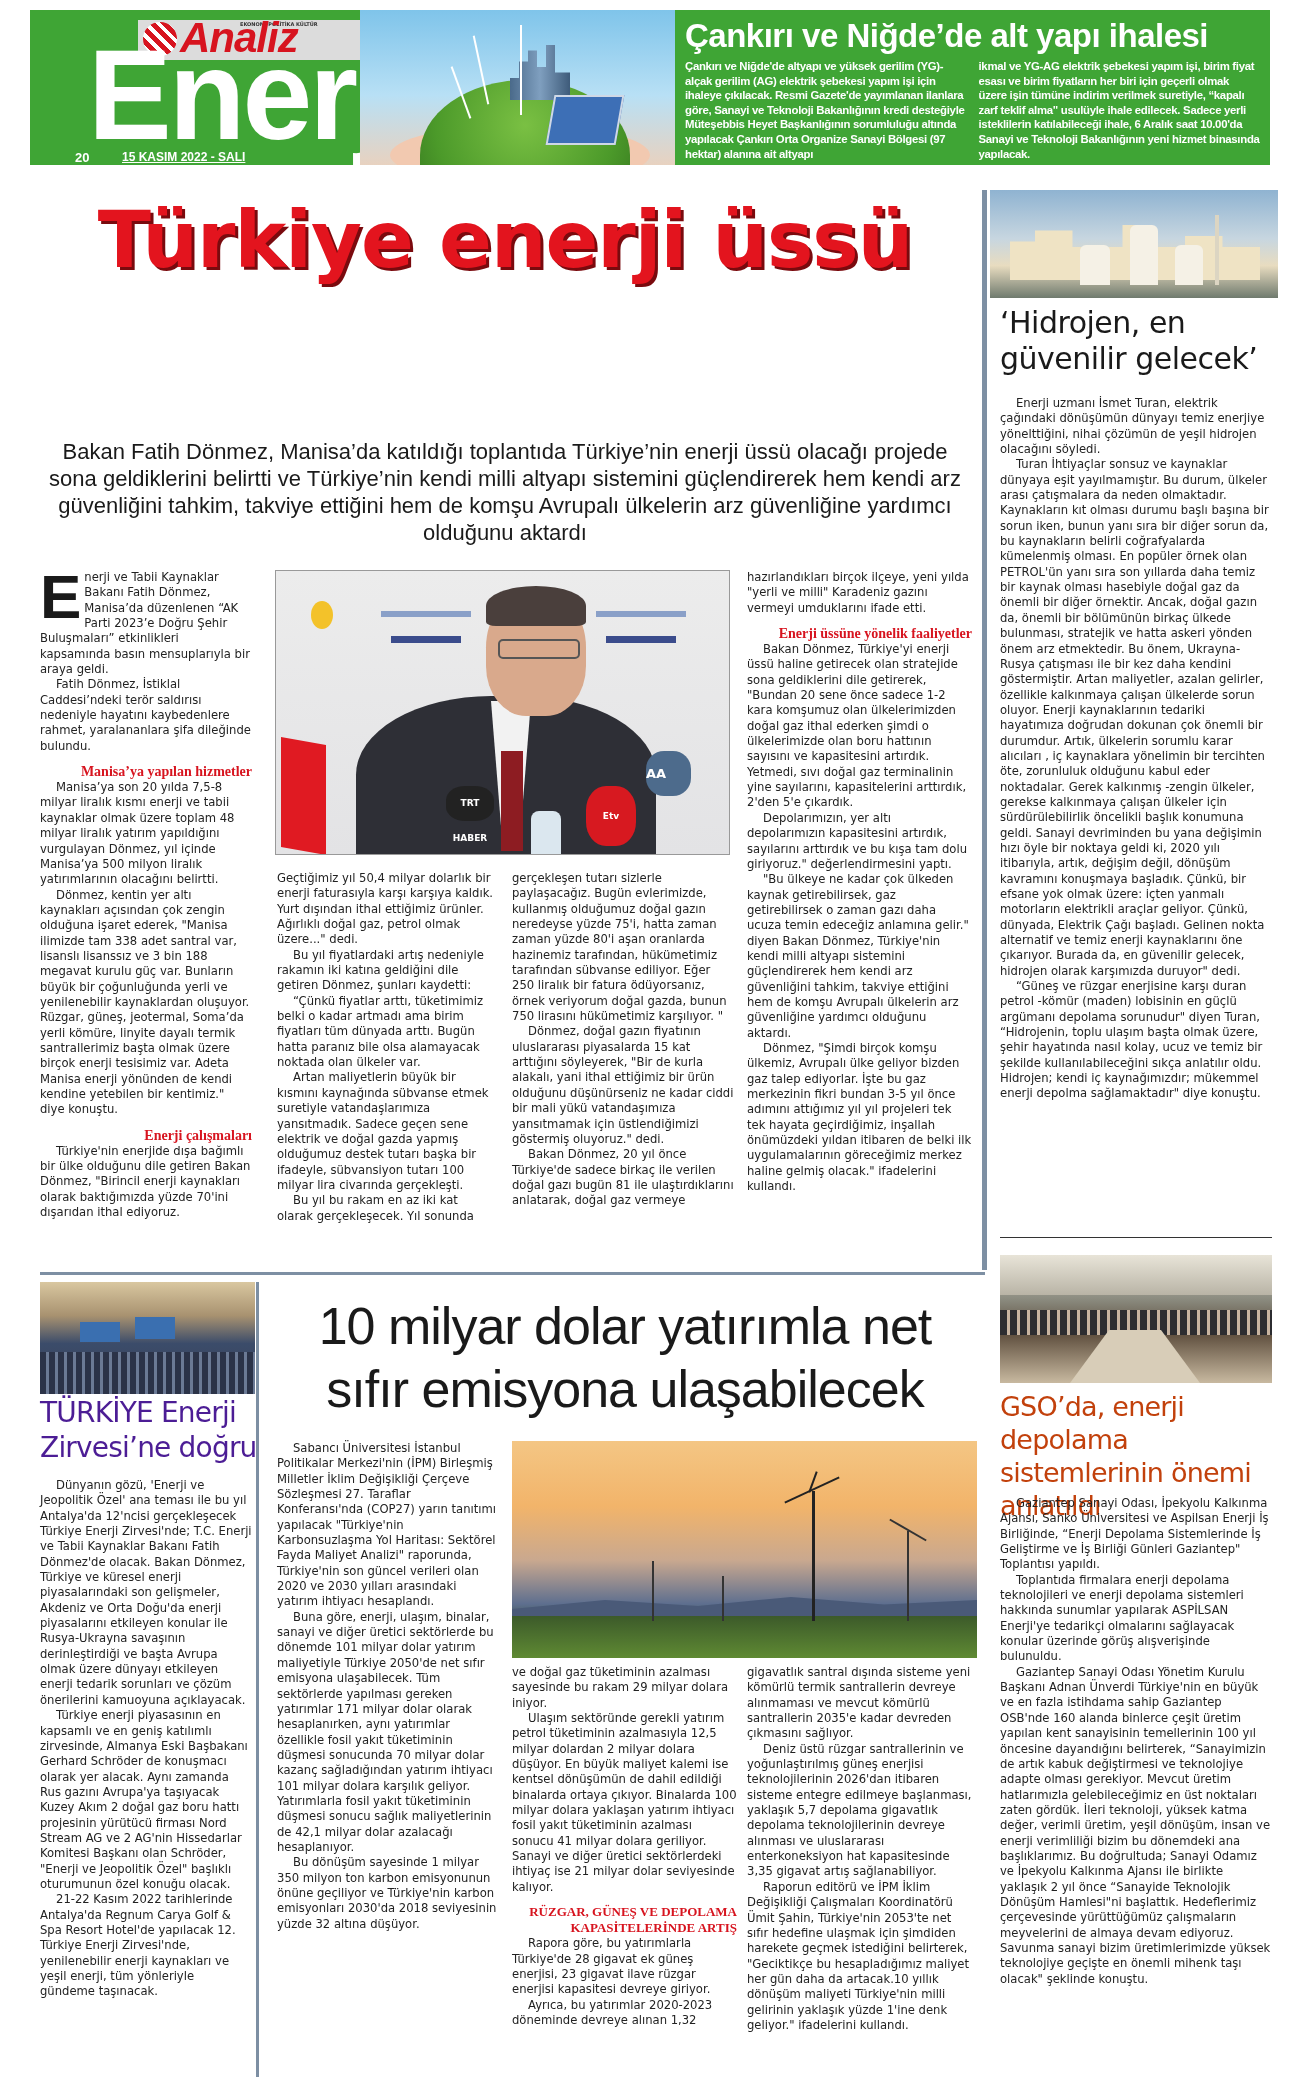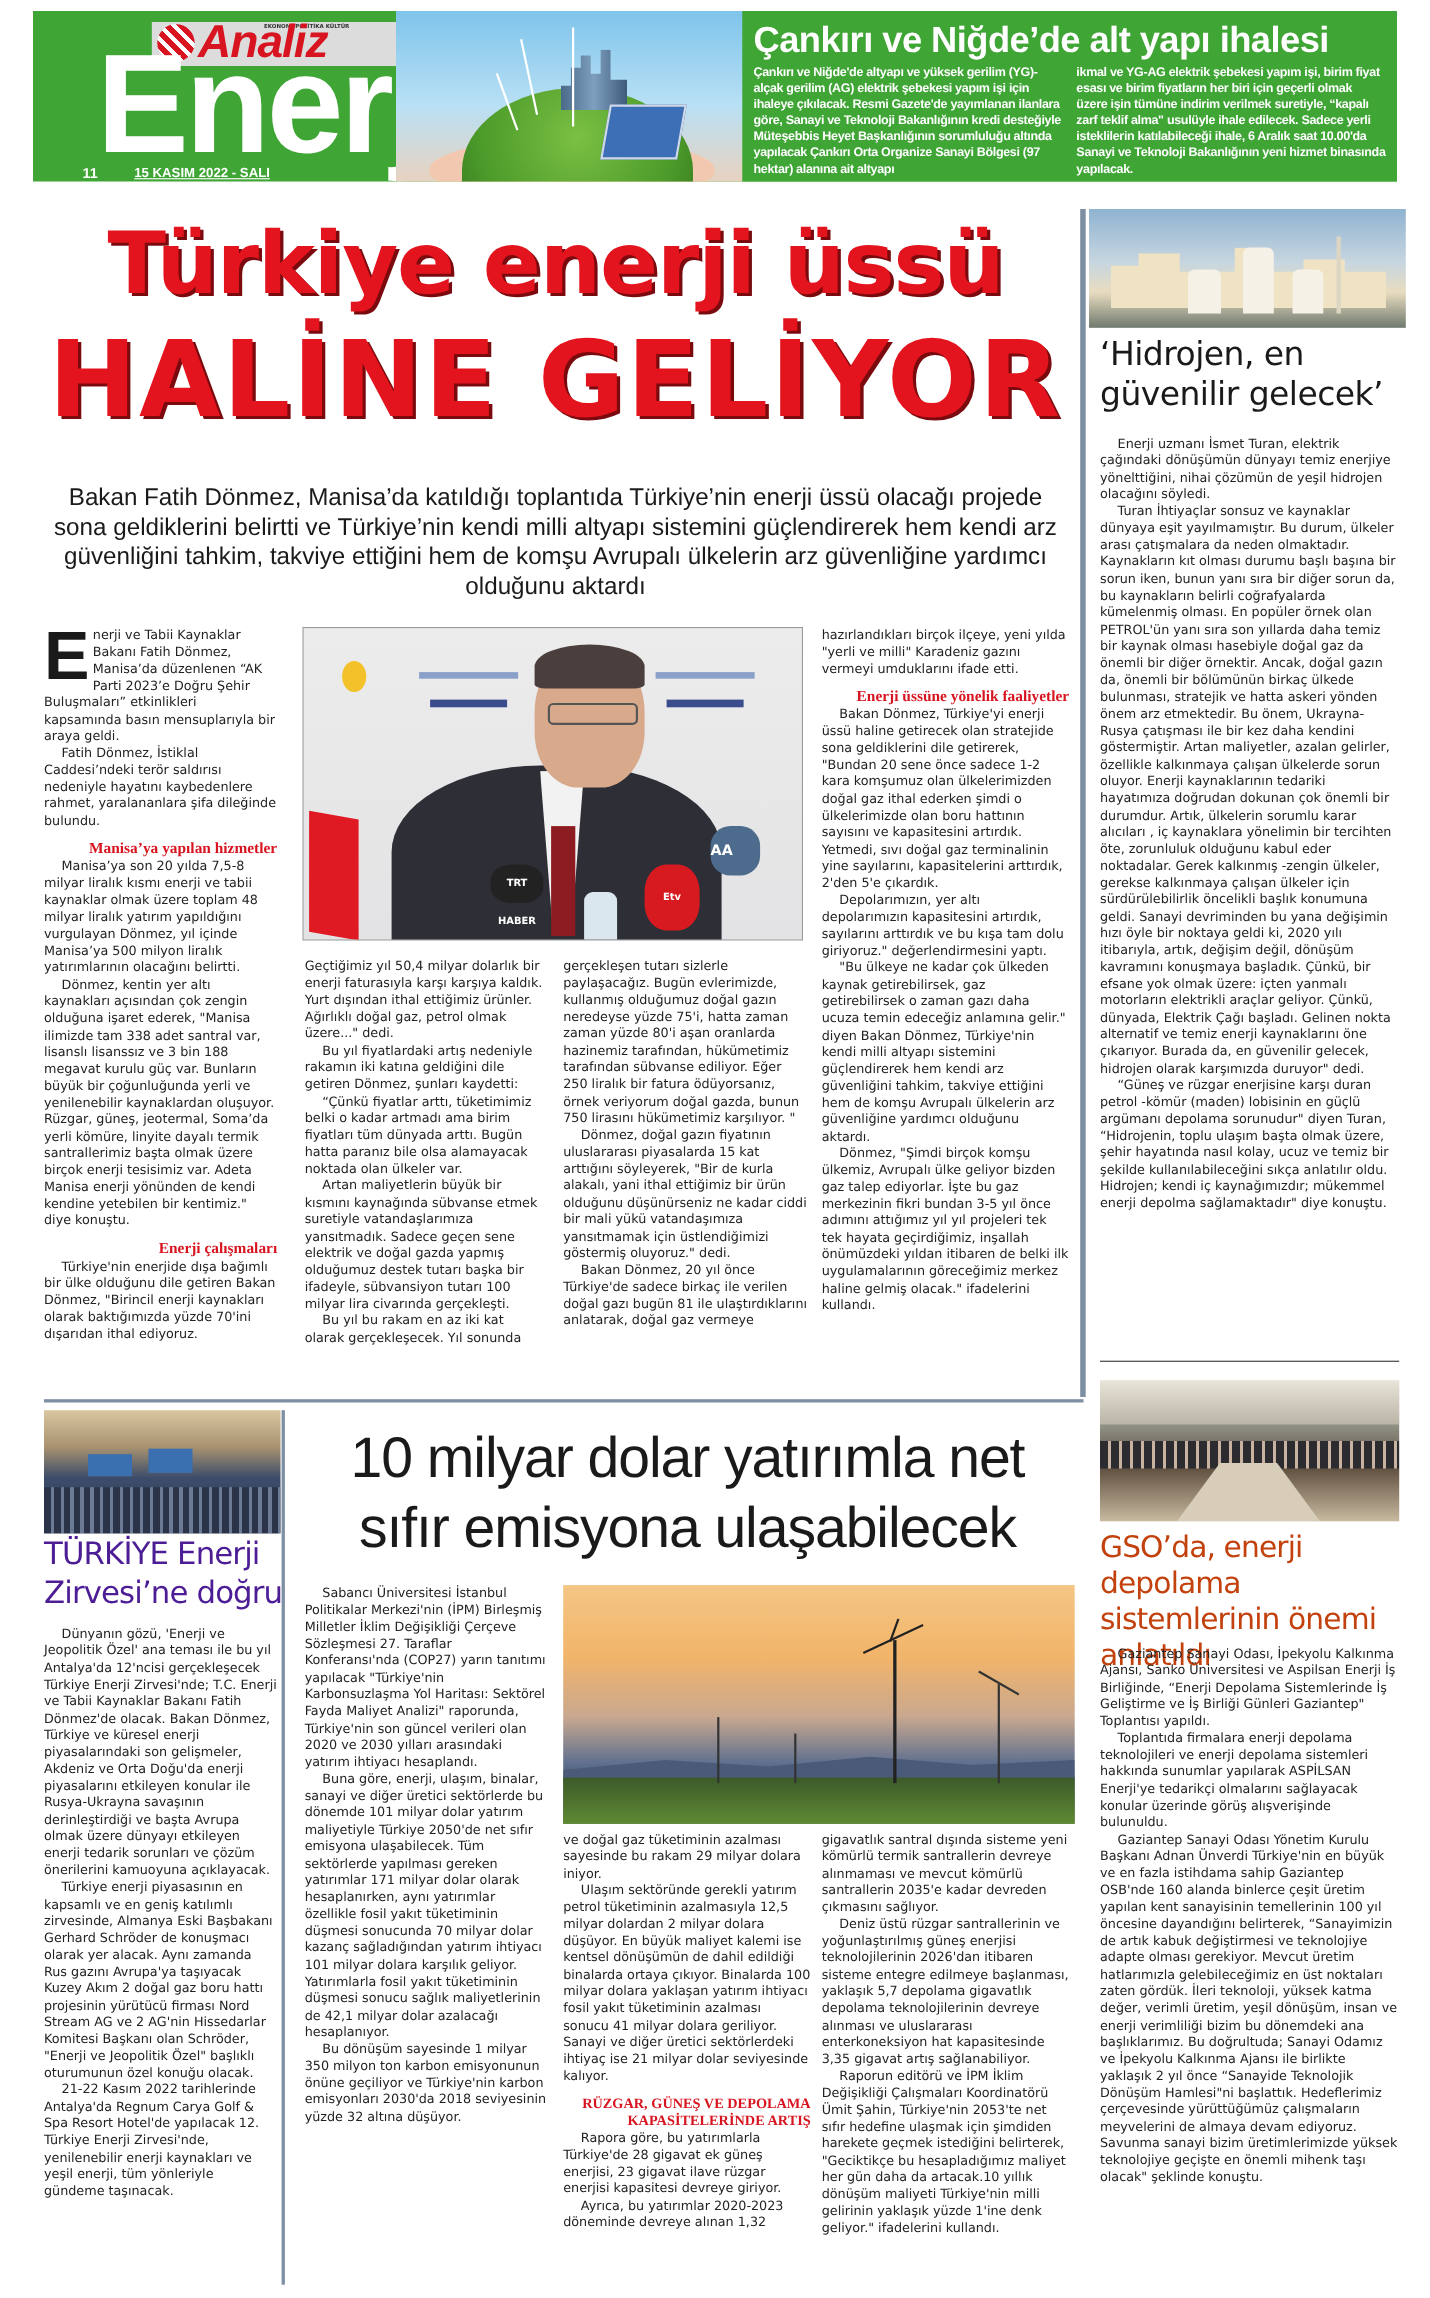--- a/index.html
+++ b/index.html
@@ -74,21 +74,21 @@
 </style>
 </head>
 <body>
 
 <div class="abs masthead">
   <div class="abs logo-analiz-box"></div>
   <div class="abs logo-globe"></div>
   <div class="abs logo-tag">EKONOMİ POLİTİKA KÜLTÜR</div>
   <div class="abs logo-analiz">Analiz</div>
   <div class="abs logo-enerji">Enerji</div>
-  <div class="abs page-num">11</div>
+  <div class="abs page-num">20</div>
   <div class="abs page-date">15 KASIM 2022 - SALI</div>
 </div>
 <div class="abs mast-img">
   <div class="abs hand"></div>
   <div class="abs globe"></div>
   <div class="abs tower"></div>
   <div class="abs panel"></div>
   <div class="abs turbine" style="left:120px;top:25px;height:70px;transform:rotate(-12deg);"></div>
   <div class="abs turbine" style="left:160px;top:15px;height:90px;"></div>
   <div class="abs turbine" style="left:100px;top:55px;height:55px;transform:rotate(-20deg);"></div>
@@ -96,21 +96,20 @@
 <div class="abs news-box">
   <div class="news-title">Çankırı ve Niğde’de alt yapı ihalesi</div>
   <div class="news-cols">
     <div class="news-col">Çankırı ve Niğde'de altyapı ve yüksek gerilim (YG)-alçak gerilim (AG) elektrik şebekesi yapım işi için ihaleye çıkılacak. Resmi Gazete'de yayımlanan ilanlara göre, Sanayi ve Teknoloji Bakanlığının kredi desteğiyle Müteşebbis Heyet Başkanlığının sorumluluğu altında yapılacak Çankırı Orta Organize Sanayi Bölgesi (97 hektar) alanına ait altyapı</div>
     <div class="news-col">ikmal ve YG-AG elektrik şebekesi yapım işi, birim fiyat esası ve birim fiyatların her biri için geçerli olmak üzere işin tümüne indirim verilmek suretiyle, “kapalı zarf teklif alma" usulüyle ihale edilecek. Sadece yerli isteklilerin katılabileceği ihale, 6 Aralık saat 10.00'da Sanayi ve Teknoloji Bakanlığının yeni hizmet binasında yapılacak.</div>
   </div>
 </div>
 
 <div class="abs headline">
   <div class="h1a">Türkiye enerji üssü</div>
-  <div class="h1b">HALİNE GELİYOR</div>
 </div>
 <div class="abs deck">Bakan Fatih Dönmez, Manisa’da katıldığı toplantıda Türkiye’nin enerji üssü olacağı projede sona geldiklerini belirtti ve Türkiye’nin kendi milli altyapı sistemini güçlendirerek hem kendi arz güvenliğini tahkim, takviye ettiğini hem de komşu Avrupalı ülkelerin arz güvenliğine yardımcı olduğunu aktardı</div>
 
 <div class="abs body col1">
   <p class="noind"><span class="dropcap">E</span><span>nerji ve Tabii Kaynaklar Bakanı Fatih Dönmez, Manisa’da düzenlenen “AK Parti 2023’e Doğru Şehir Buluşmaları” etkinlikleri kapsamında basın mensuplarıyla bir araya geldi.</span></p>
   <p>Fatih Dönmez, İstiklal Caddesi’ndeki terör saldırısı nedeniyle hayatını kaybedenlere rahmet, yaralananlara şifa dileğinde bulundu.</p>
   <div class="subhead">Manisa’ya yapılan hizmetler</div>
   <p>Manisa’ya son 20 yılda 7,5-8 milyar liralık kısmı enerji ve tabii kaynaklar olmak üzere toplam 48 milyar liralık yatırım yapıldığını vurgulayan Dönmez, yıl içinde Manisa’ya 500 milyon liralık yatırımlarının olacağını belirtti.</p>
   <p>Dönmez, kentin yer altı kaynakları açısından çok zengin olduğuna işaret ederek, "Manisa ilimizde tam 338 adet santral var, lisanslı lisanssız ve 3 bin 188 megavat kurulu güç var. Bunların büyük bir çoğunluğunda yerli ve yenilenebilir kaynaklardan oluşuyor. Rüzgar, güneş, jeotermal, Soma’da yerli kömüre, linyite dayalı termik santrallerimiz başta olmak üzere birçok enerji tesisimiz var. Adeta Manisa enerji yönünden de kendi kendine yetebilen bir kentimiz." diye konuştu.</p>
   <div class="subhead">Enerji çalışmaları</div>

